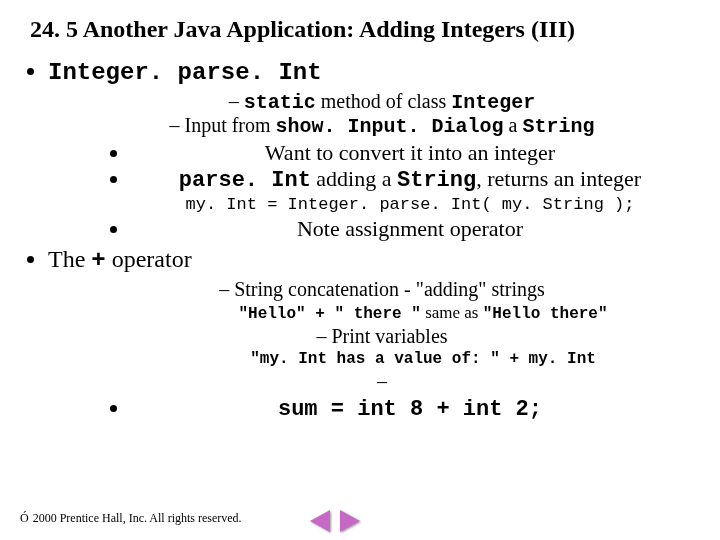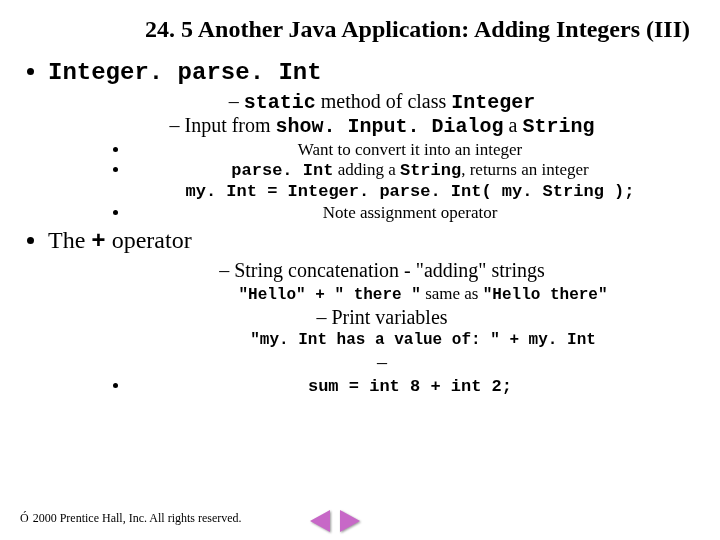--- a/index.html
+++ b/index.html
@@ -11,21 +11,21 @@
     font-family: "Times New Roman", Times, serif;
     font-size: 19px;
     color: #000;
     position: relative;
     box-sizing: border-box;
   }
   .slide {
     padding: 10px 30px 0 30px;
   }
   .title {
-    text-align: right;
+    text-align: left;
     font-size: 24px;
     font-weight: bold;
     line-height: 1.25;
     margin: 4px 0 14px 0;
   }
   ul.lvl1 {
     margin: 0 0 0 18px;
     padding: 0;
     list-style: disc;
     font-size: 24px;
@@ -38,29 +38,29 @@
     font-size: 20px;
     text-align: center;
   }
   ul.lvl2 > li::before {
     content: "– ";
   }
   ul.lvl3 {
     margin: 2px 0 2px 56px;
     padding: 0;
     list-style: disc;
-    font-size: 17px;
+    font-size: 22px;
   }
   ul.lvl3b {
     margin: 2px 0 2px 56px;
     padding: 0;
     list-style: none;
     font-size: 17px;
     font-family: "Courier New", Courier, monospace;
-    font-weight: bold;
+    font-weight: normal;
   }
   .mono {
     font-family: "Courier New", Courier, monospace;
     font-weight: bold;
   }
   .quoteblock {
     margin: 2px 0 2px 82px;
     font-family: "Courier New", Courier, monospace;
     font-weight: bold;
     font-size: 16px;

